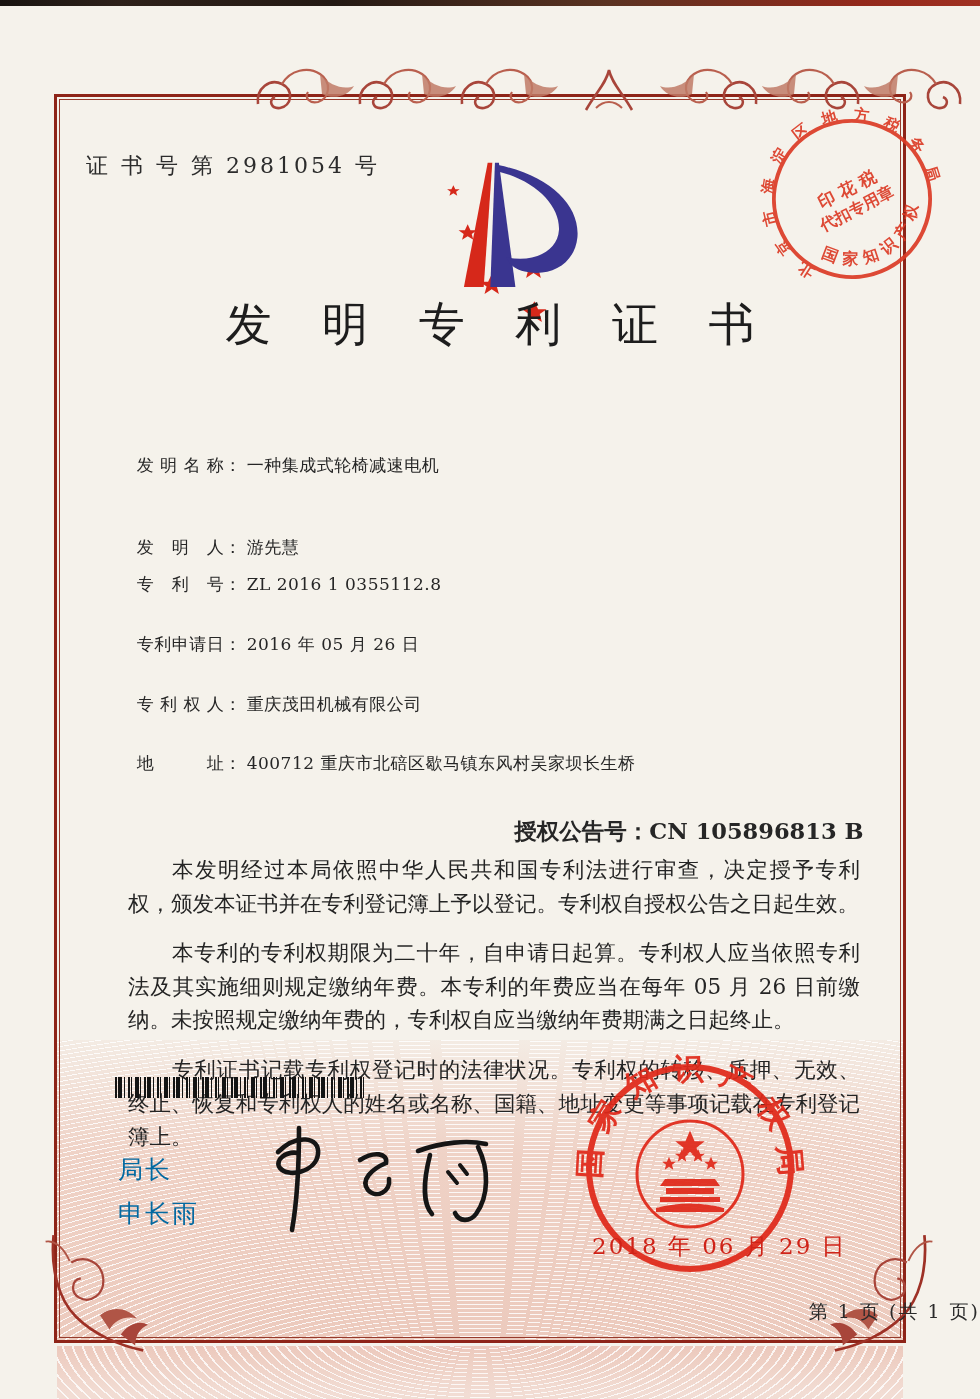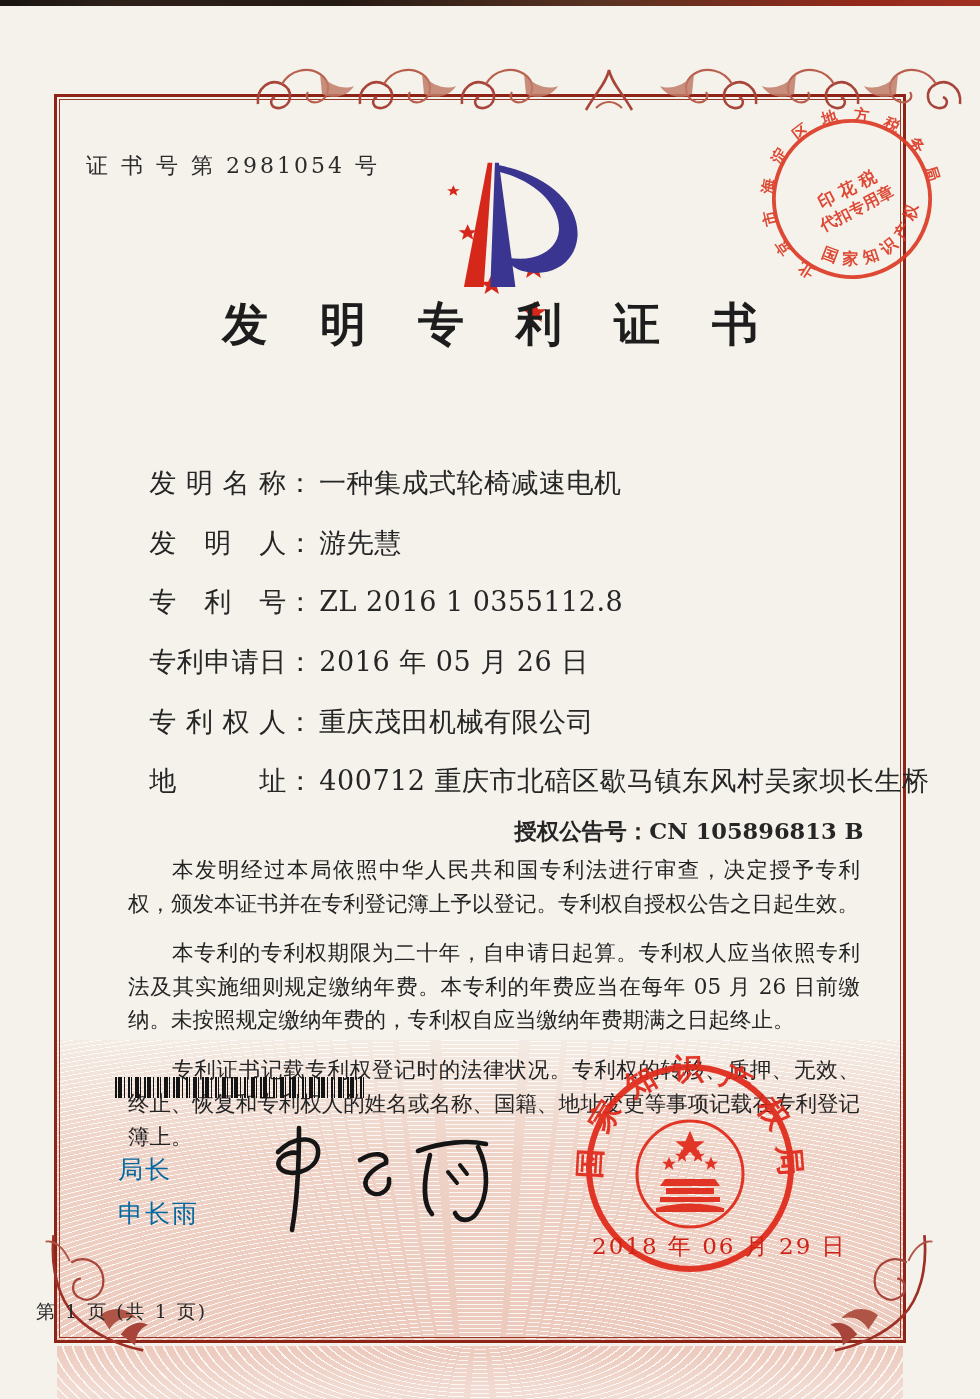--- a/index.html
+++ b/index.html
@@ -24,44 +24,44 @@
         rgba(255,255,255,.8) 0 2px, rgba(255,255,255,0) 2px 10px),
       linear-gradient(to bottom,#ecc9bc, #f2ddd4 90%);}
 
   
   .border-frame{left:54px;top:94px;width:846px;height:1243px;
     border:3px solid #8e2418;}
   .border-frame::after{content:"";position:absolute;inset:2px;border:1px solid #96392b;}
 
   .cert-number{left:86px;top:151px;font-size:22px;letter-spacing:3px;white-space:pre;color:#2c2c2c;}
 
-  .title{left:0;right:0;top:294px;text-align:center;font-size:46px;font-weight:700;
+  .title{left:0;right:0;top:294px;text-align:center;font-size:46px;font-weight:400;
          letter-spacing:18px;padding-left:18px;color:#1d1d1d;}
 
-  .row{left:113px;font-size:27px;letter-spacing:.5px;white-space:pre;color:#262626;}
+  .row{left:113px;font-size:17px;letter-spacing:.5px;white-space:pre;color:#262626;}
   .row .lbl{white-space:pre;}
   .row .val{margin-left:5px;}
   .grant-no{left:483px;top:790px;font-size:22.5px;white-space:pre;color:#262626;font-weight:bold;}
 
   .paras{left:112px;top:837px;width:764px;font-size:21.5px;line-height:33.6px;
          text-align:justify;color:#242424;}
   .paras p{margin:16px;text-indent:2.05em;}
 
   .barcode{left:115px;top:1077px;width:252px;height:21px;
     background:repeating-linear-gradient(90deg,
       #141414 0 2px,transparent 2px 3px,#141414 3px 7px,transparent 7px 9px,
       #141414 9px 10px,transparent 10px 13px,#141414 13px 15px,transparent 15px 16px,
       #141414 16px 17px,transparent 17px 20px,#141414 20px 24px,transparent 24px 25px,
       #141414 25px 26px,transparent 26px 29px);}
 
   .signer{left:118px;top:1148px;font-size:25px;line-height:44px;color:#0369a1;letter-spacing:2px;}
 
   .seal-date{left:592px;top:1231px;font-size:23px;letter-spacing:2px;color:#cf2318;z-index:6;white-space:pre;}
 
-  .footer{left:2px;right:0;top:1299px;text-align:left;font-size:19px;letter-spacing:2px;color:#2a2a2a;z-index:5;padding-left:34px;}
+  .footer{left:8px;right:0;top:1299px;text-align:right;font-size:19px;letter-spacing:2px;color:#2a2a2a;z-index:5;padding-left:34px;}
 
   svg{overflow:visible;}
   .z5{z-index:5;}
 </style>
 </head>
 <body>
 
 <div class="page">
 
   <div class="abs scan-top"></div>
@@ -141,21 +141,21 @@
         <textPath href="#stampBot" startOffset="4" textLength="150">国家知识产权局</textPath>
       </text>
     </g>
   </svg>
 
   <div class="abs title">发 明 专 利 证 书</div>
 
   <div class="abs row" style="top:434px">
     <span class="lbl">发 明 名 称：</span><span class="val">一种集成式轮椅减速电机</span>
   </div>
-  <div class="abs row" style="top:494px">
+  <div class="abs row" style="top:516px">
     <span class="lbl">发　明　人：</span><span class="val">游先慧</span>
   </div>
   <div class="abs row" style="top:553px">
     <span class="lbl">专　利　号：</span><span class="val">ZL 2016 1 0355112.8</span>
   </div>
   <div class="abs row" style="top:613px">
     <span class="lbl">专利申请日：</span><span class="val">2016 年 05 月 26 日</span>
   </div>
   <div class="abs row" style="top:673px">
     <span class="lbl">专 利 权 人：</span><span class="val">重庆茂田机械有限公司</span>

